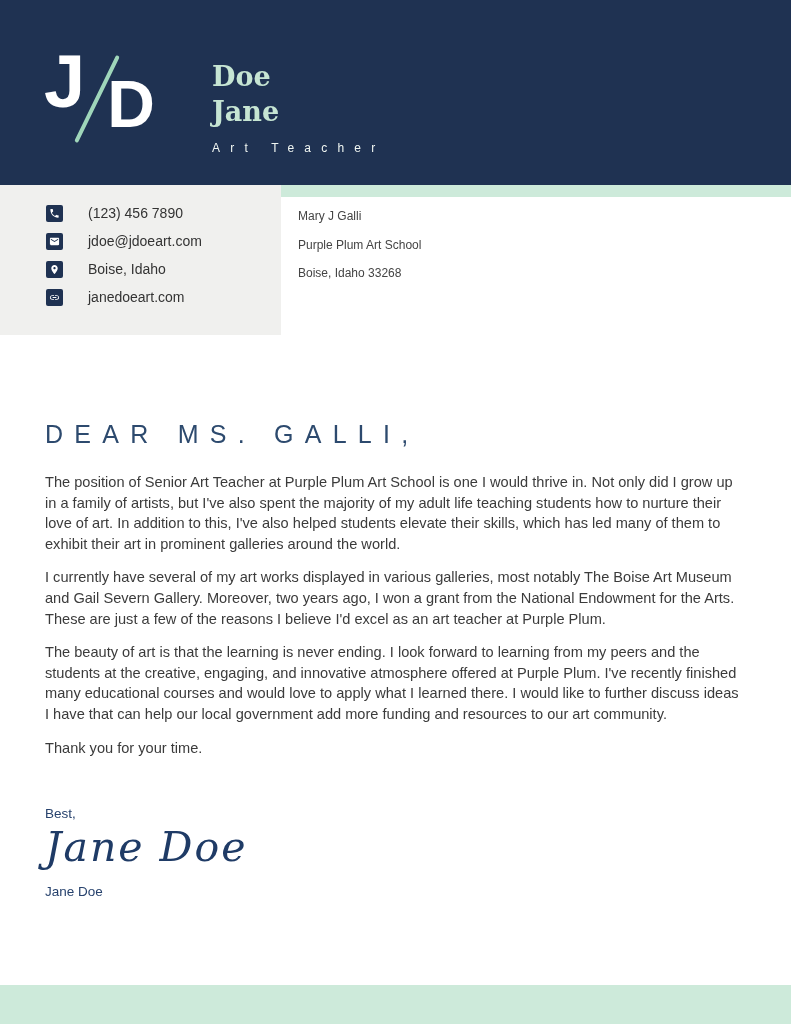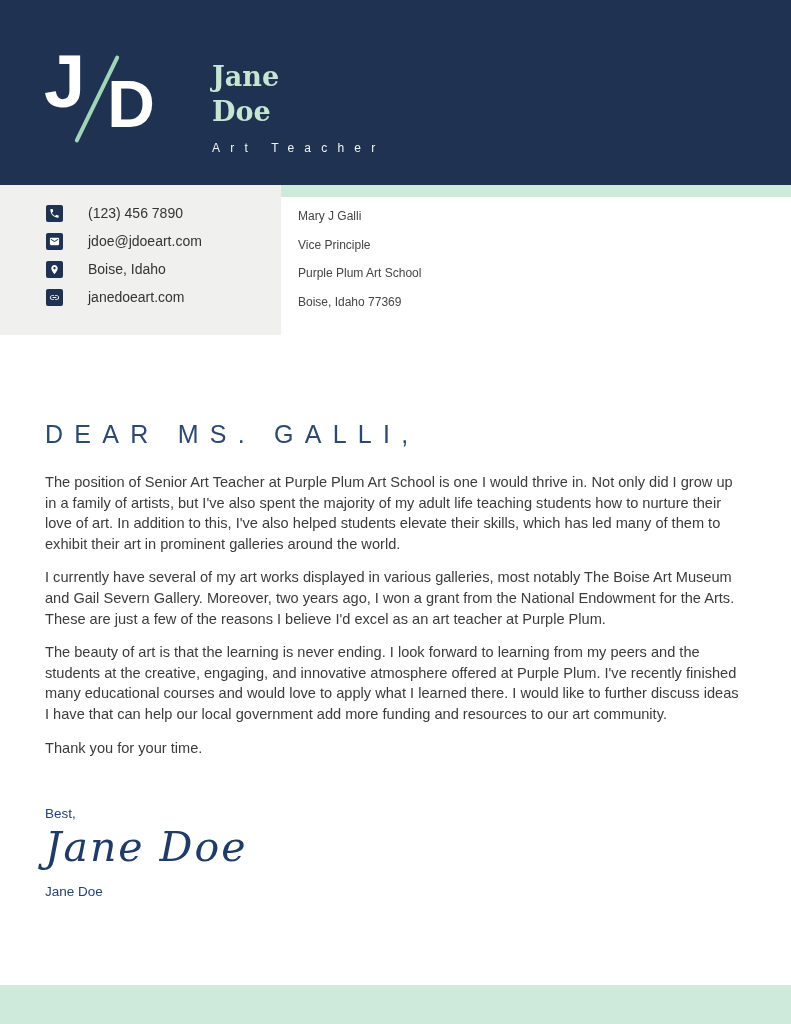--- a/index.html
+++ b/index.html
@@ -142,22 +142,22 @@
 
 <div class="page">
 
   <div class="header">
     <div class="logo">
       <span class="logo-j">J</span>
       <span class="logo-slash"></span>
       <span class="logo-d">D</span>
     </div>
     <div class="name-block">
+      <div class="name-line">Doe</div>
       <div class="name-line">Jane</div>
-      <div class="name-line">Doe</div>
       <div class="job-title">Art Teacher</div>
     </div>
   </div>
 
   <div class="band">
     <div class="contact-panel">
       <div class="contact-item">
         <span class="icon-box">
           <svg viewBox="0 0 24 24">
               <path d="M6.6 10.8c1.4 2.8 3.8 5.1 6.6 6.6l2.2-2.2c.3-.3.7-.4 1-.2 1.1.4 2.3.6 3.6.6.6 0 1 .4 1 1V20c0 .6-.4 1-1 1C10.8 21 3 13.2 3 3c0-.6.4-1 1-1h3.5c.6 0 1 .4 1 1 0 1.2.2 2.4.6 3.6.1.3 0 .7-.2 1l-2.3 2.2z"></path>
@@ -187,23 +187,22 @@
               <path d="M3.9 12c0-1.7 1.4-3.1 3.1-3.1h4V7H7c-2.8 0-5 2.2-5 5s2.2 5 5 5h4v-1.9H7c-1.7 0-3.1-1.4-3.1-3.1zM8 13h8v-2H8v2zm9-6h-4v1.9h4c1.7 0 3.1 1.4 3.1 3.1s-1.4 3.1-3.1 3.1h-4V17h4c2.8 0 5-2.2 5-5s-2.2-5-5-5z"></path>
             </svg>
         </span>
         <span class="contact-text">janedoeart.com</span>
       </div>
     </div>
     <div class="right-col">
       <div class="accent-strip"></div>
       <div class="recipient-block">
         <div class="recipient-line">Mary J Galli</div>
-        <div class="recipient-line">Vice Principle</div>
         <div class="recipient-line">Purple Plum Art School</div>
-        <div class="recipient-line">Boise, Idaho 77369</div>
+        <div class="recipient-line">Boise, Idaho 33268</div>
       </div>
     </div>
   </div>
 
   <div class="letter-body">
     <div class="greeting">DEAR MS. GALLI,</div>
     <div class="paragraphs">
       <p class="para">The position of Senior Art Teacher at Purple Plum Art School is one I would thrive in. Not only did I grow up in a family of artists, but I've also spent the majority of my adult life teaching students how to nurture their love of art. In addition to this, I've also helped students elevate their skills, which has led many of them to exhibit their art in prominent galleries around the world.</p>
       <p class="para">I currently have several of my art works displayed in various galleries, most notably The Boise Art Museum and Gail Severn Gallery. Moreover, two years ago, I won a grant from the National Endowment for the Arts. These are just a few of the reasons I believe I'd excel as an art teacher at Purple Plum.</p>
       <p class="para">The beauty of art is that the learning is never ending. I look forward to learning from my peers and the students at the creative, engaging, and innovative atmosphere offered at Purple Plum. I've recently finished many educational courses and would love to apply what I learned there. I would like to further discuss ideas I have that can help our local government add more funding and resources to our art community.</p>

